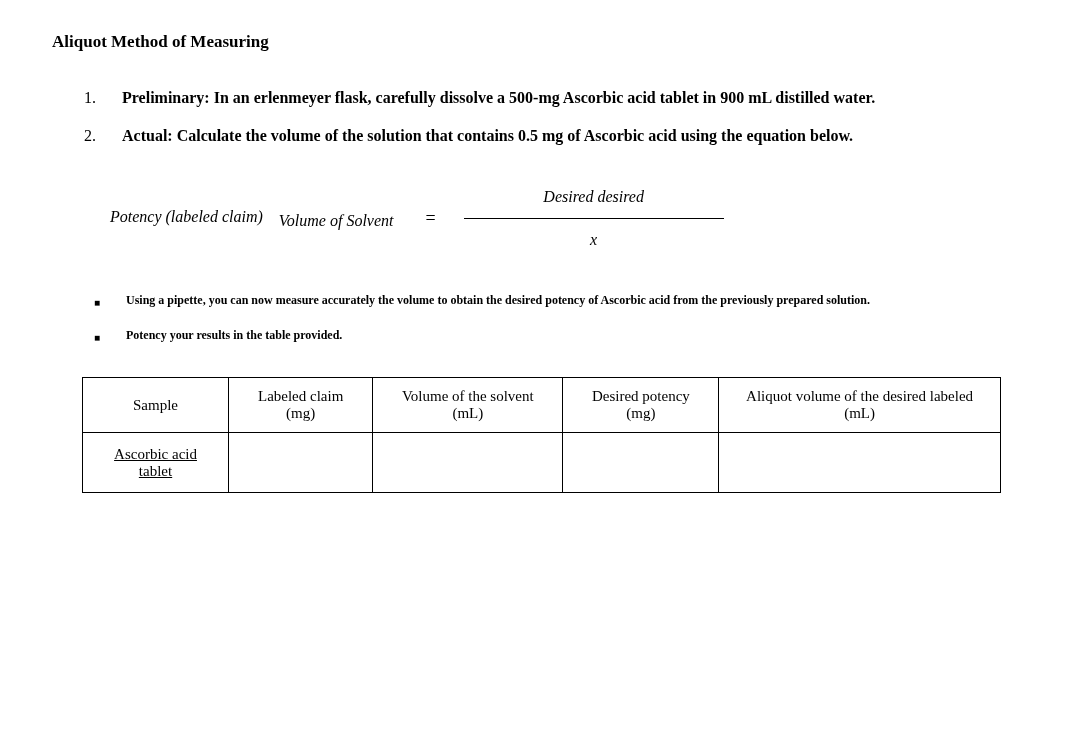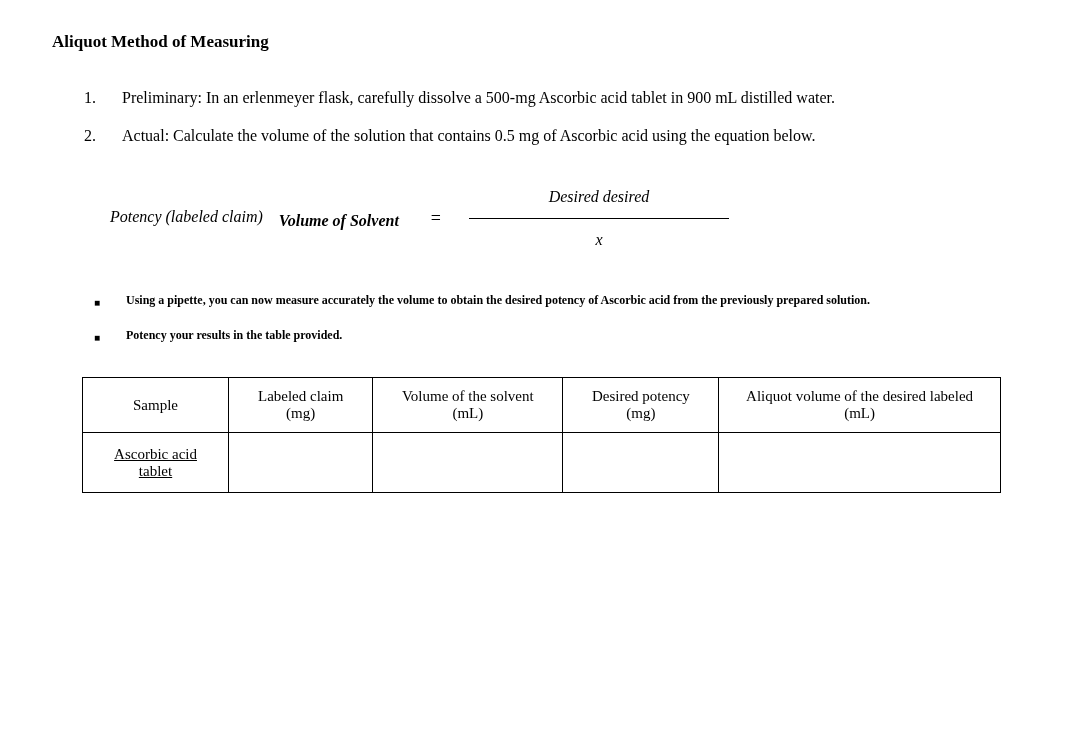--- a/index.html
+++ b/index.html
@@ -40,20 +40,21 @@
     }
 
     .numbered-list li .num {
       min-width: 30px;
       font-size: 16px;
     }
 
     .numbered-list li .text {
       flex: 1;
       font-size: 16px;
+      font-weight: bold;
     }
 
     .equation-container {
       display: flex;
       align-items: center;
       margin: 10px 0 30px 30px;
       gap: 20px;
     }
 
     .fraction {
@@ -73,21 +74,20 @@
     .fraction .fraction-line {
       border-top: 1px solid #000;
       width: 100%;
     }
 
     .fraction .denominator {
       font-style: italic;
       font-size: 16px;
       padding-top: 4px;
       white-space: nowrap;
-      font-weight: bold;
     }
 
     .equals-sign {
       font-size: 18px;
       align-self: center;
       padding-bottom: 0;
     }
 
     .right-fraction {
       display: flex;

